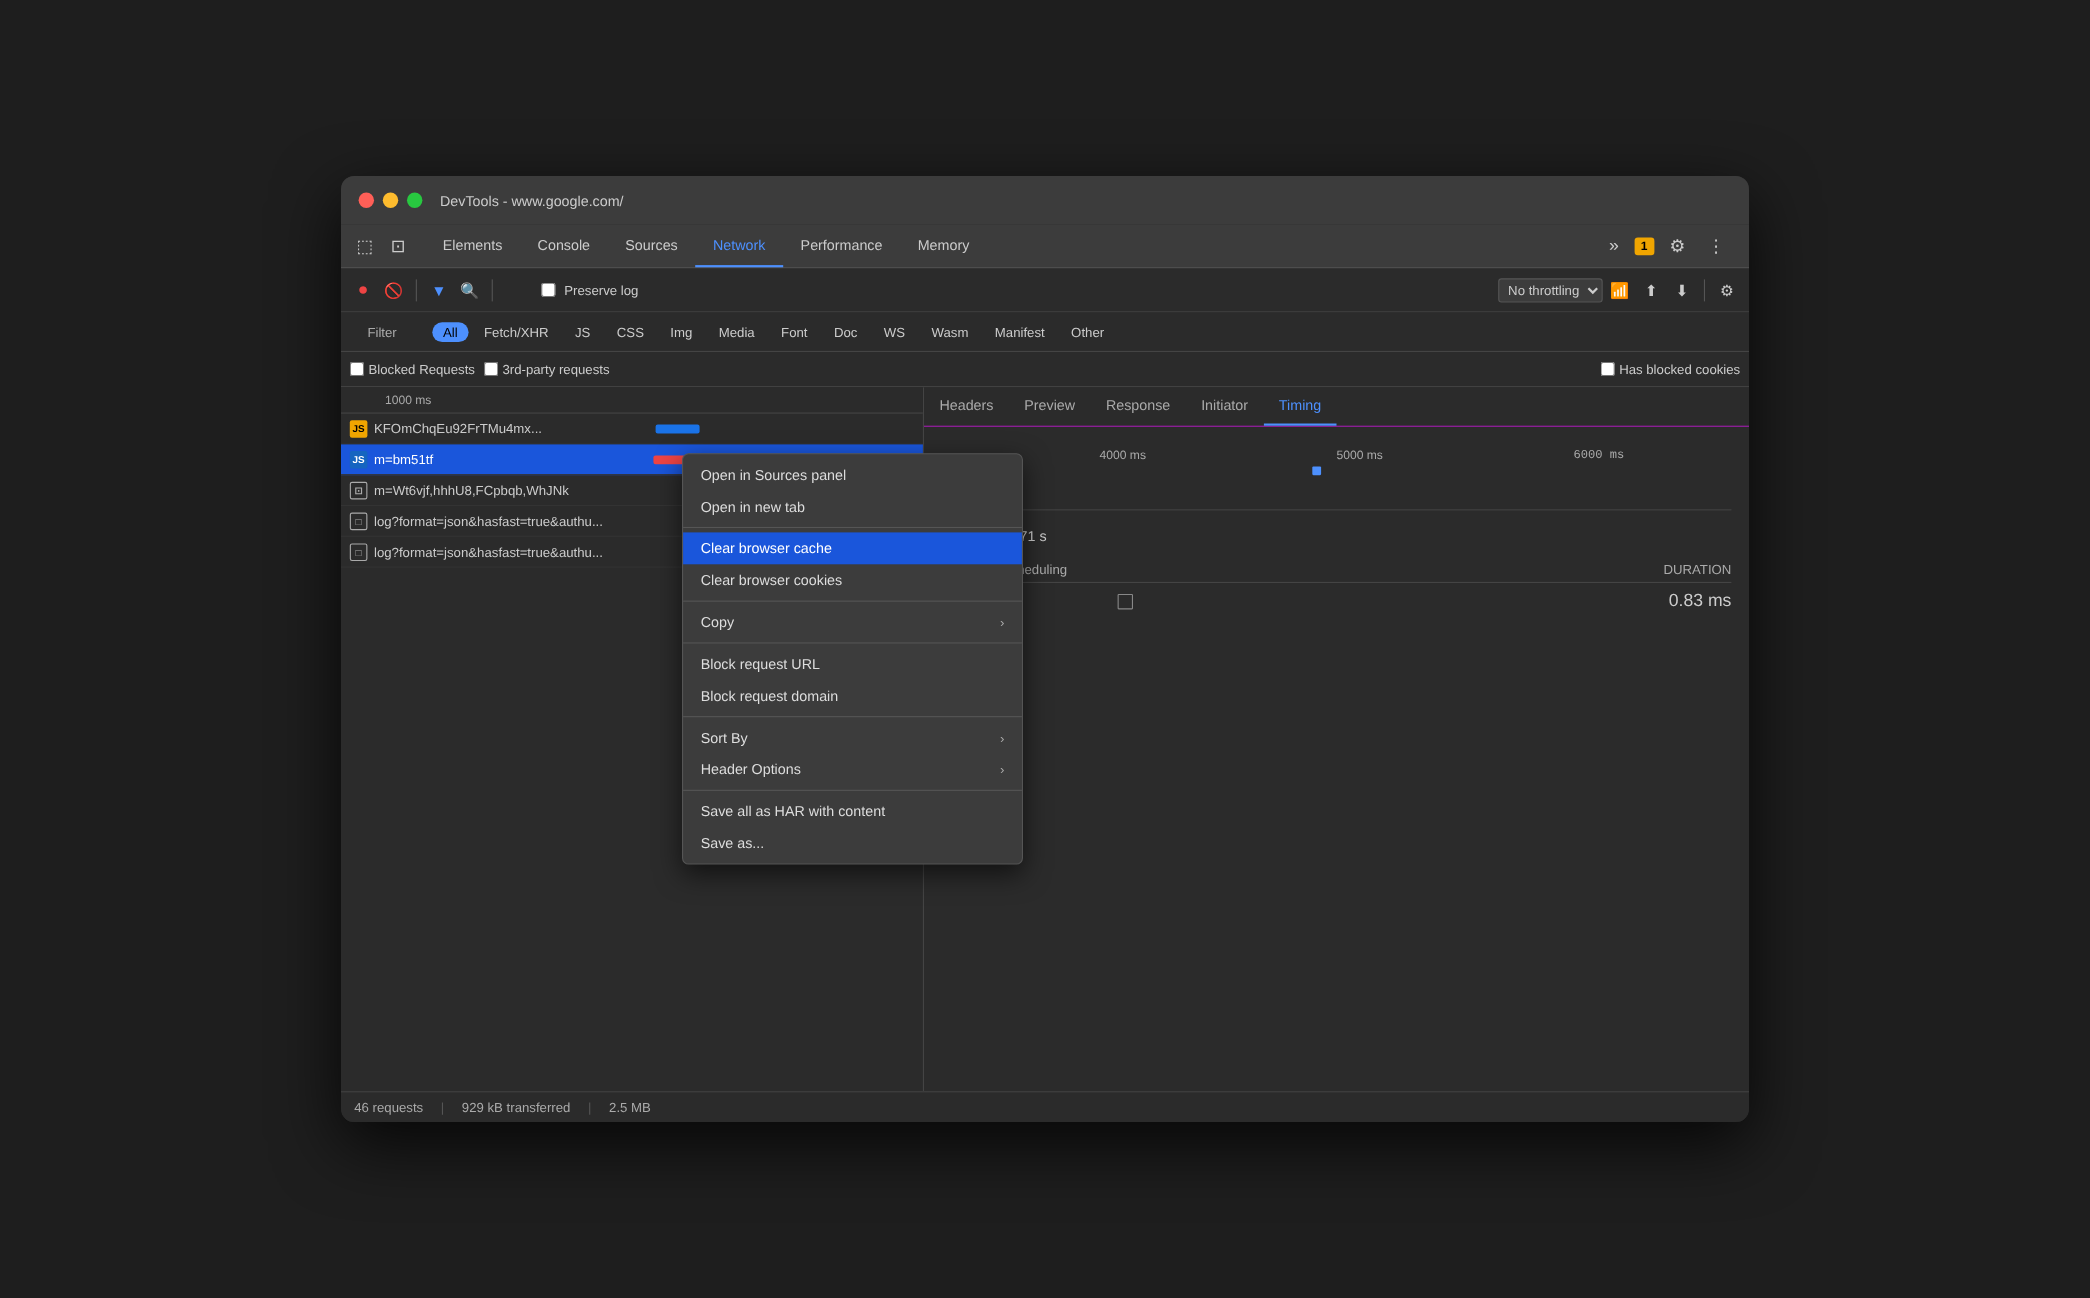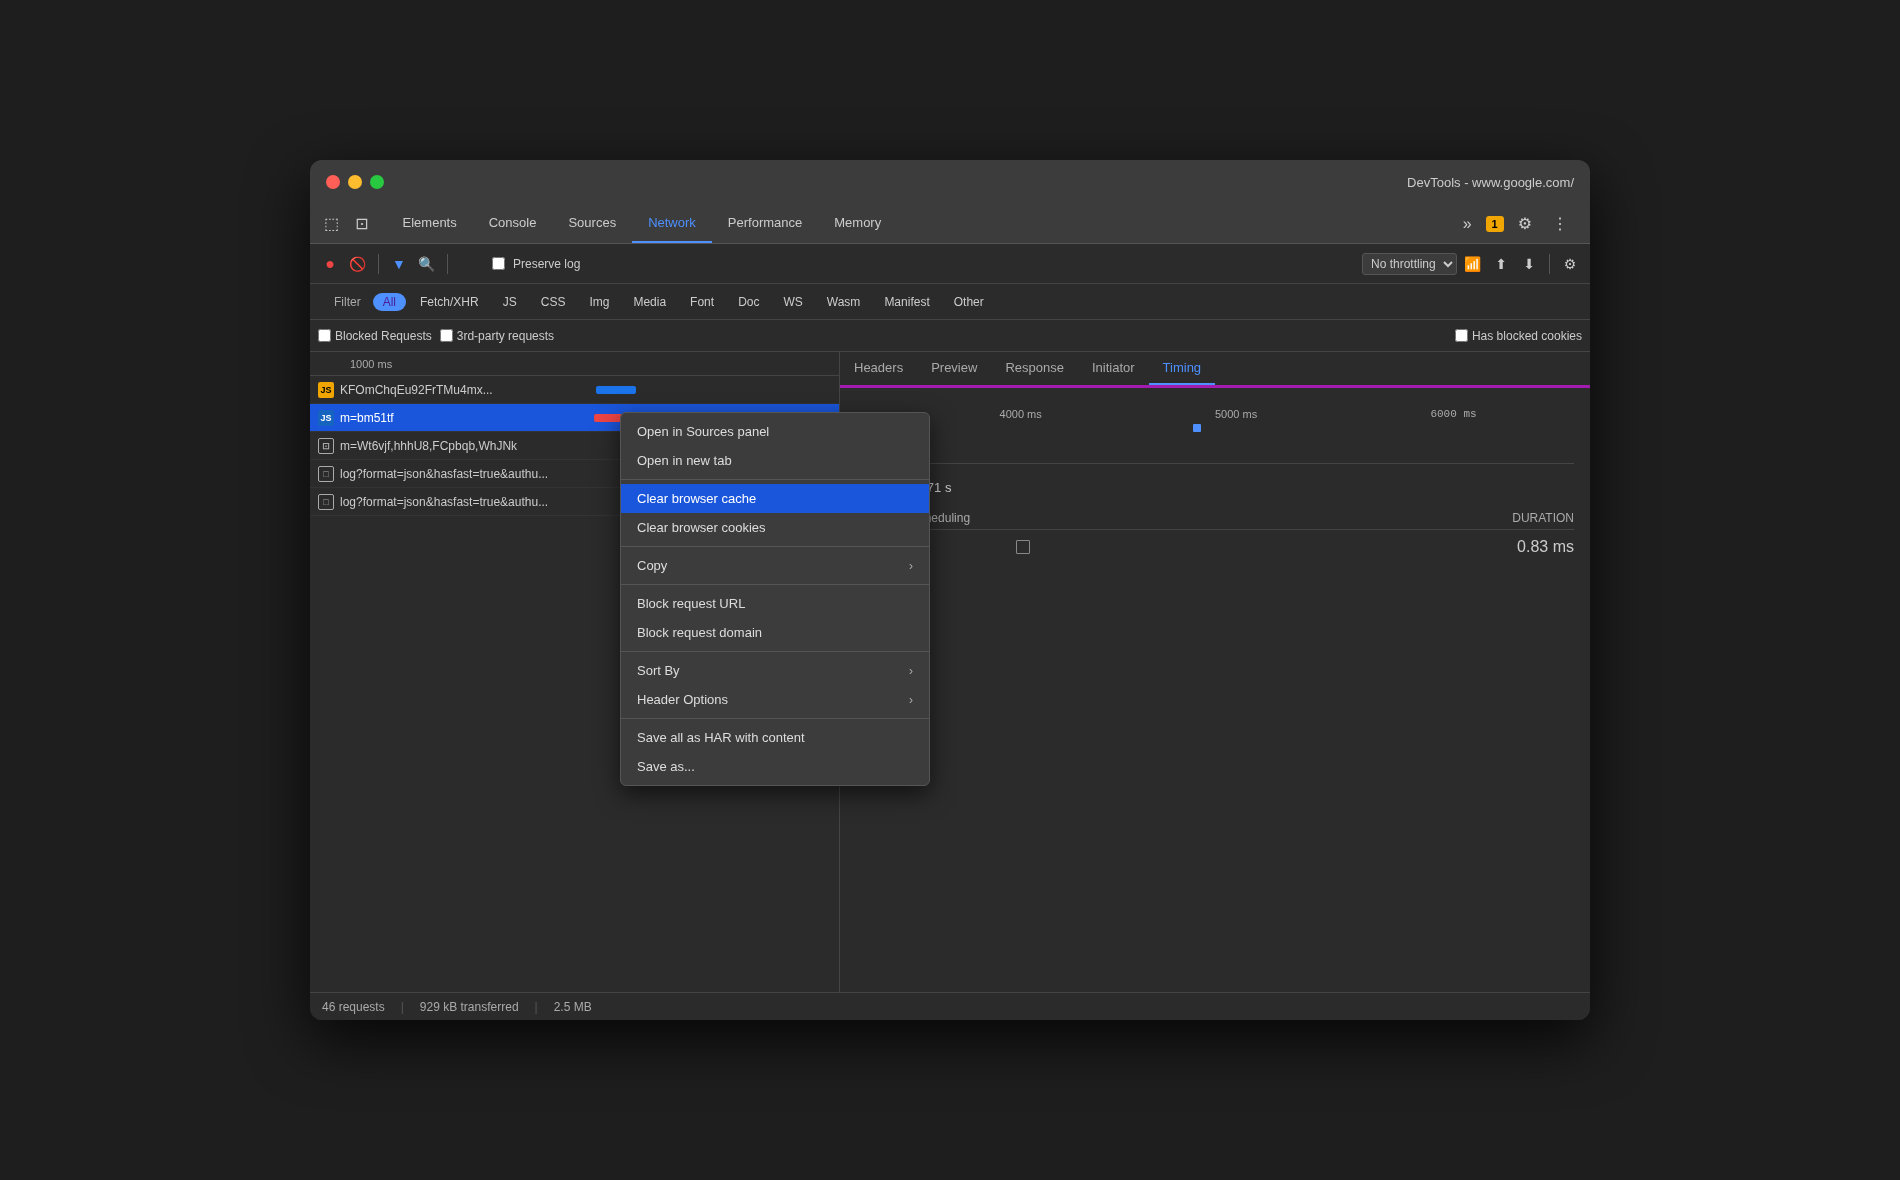--- a/index.html
+++ b/index.html
@@ -41,21 +41,21 @@
     .traffic-light {
       width: 14px;
       height: 14px;
       border-radius: 50%;
     }
     .tl-close { background: #ff5f57; }
     .tl-minimize { background: #febc2e; }
     .tl-maximize { background: #28c840; }
     .titlebar-title {
       flex: 1;
-      text-align: right;
+      text-align: left;
       color: #ccc;
       font-size: 13px;
     }
 
     
     .devtools-tabs {
       background: #3c3c3c;
       height: 40px;
       display: flex;
       align-items: stretch;
@@ -181,21 +181,22 @@
     }
     .filter-chip {
       padding: 2px 10px;
       border-radius: 12px;
       font-size: 12px;
       cursor: pointer;
       color: #ccc;
     }
     .filter-chip.active {
       background: #4d90fe;
-      color: #4c1d95;
+      color: #000000;
+      margin-left: 20px;
     }
 
     
     .filter-row2 {
       background: #2b2b2b;
       height: 32px;
       display: flex;
       align-items: center;
       padding: 0 8px;
       gap: 8px;
@@ -319,21 +320,21 @@
       display: flex;
       flex-direction: column;
       background: #2b2b2b;
     }
 
     
     .panel-tabs {
       display: flex;
       align-items: stretch;
       height: 36px;
-      border-bottom: 3px solid #a21caf;
+      border-bottom: 1px solid #a21caf;
       flex-shrink: 0;
     }
     .panel-tab {
       padding: 0 14px;
       display: flex;
       align-items: center;
       font-size: 13px;
       color: #aaa;
       cursor: pointer;
       border-bottom: 2px solid transparent;

